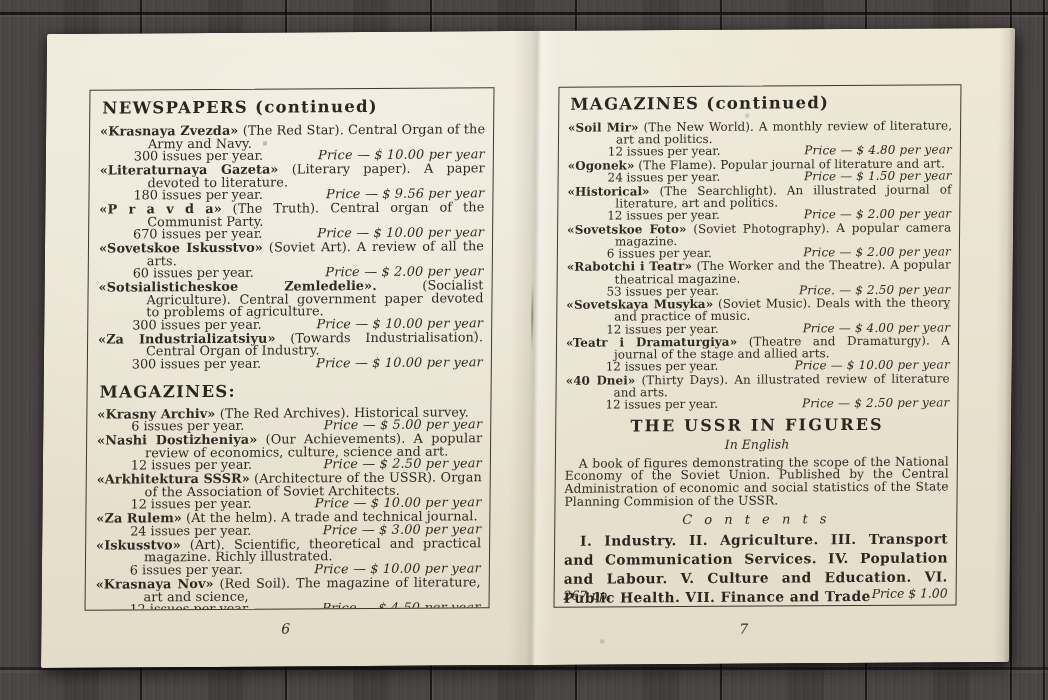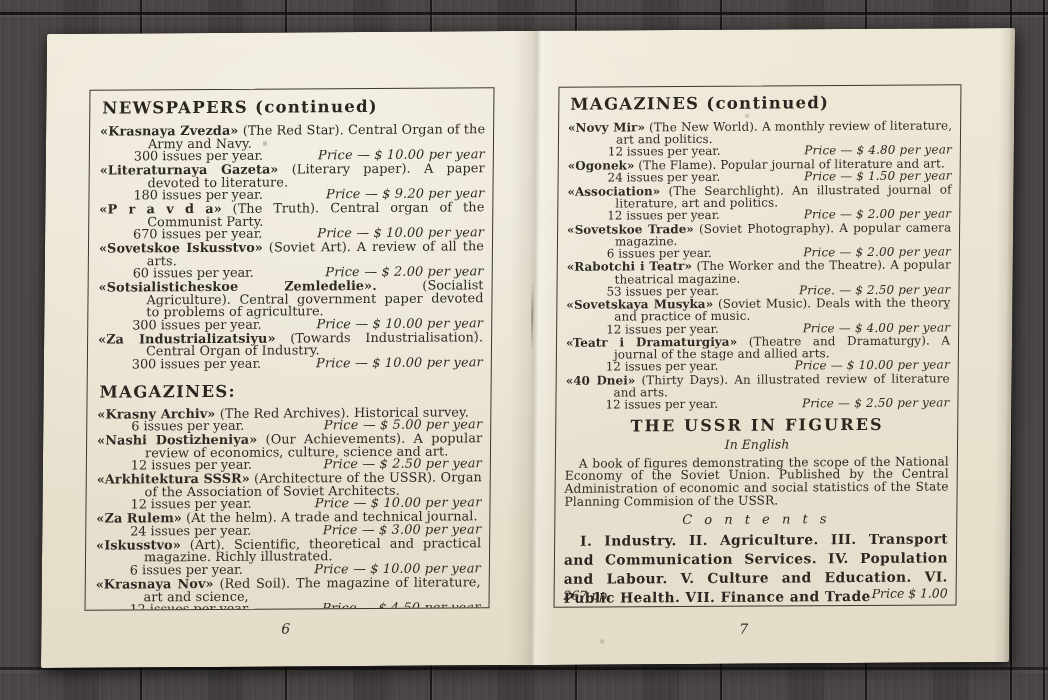--- a/index.html
+++ b/index.html
@@ -103,21 +103,21 @@
             <div class="meta">
               <span class="issues">300 issues per year.</span>
               <span class="price">Price — $ 10.00 per year</span>
             </div>
           </div>
 
           <div class="entry">
             <p class="ehead"><span class="etitle">«Literaturnaya Gazeta»</span> <span>(Literary paper). A paper devoted to literature.</span></p>
             <div class="meta">
               <span class="issues">180 issues per year.</span>
-              <span class="price">Price — $ 9.20 per year</span>
+              <span class="price">Price — $ 9.56 per year</span>
             </div>
           </div>
 
           <div class="entry">
             <p class="ehead"><span class="etitle">«P r a v d a»</span> <span>(The Truth). Central organ of the Communist Party.</span></p>
             <div class="meta">
               <span class="issues">670 issues per year.</span>
               <span class="price">Price — $ 10.00 per year</span>
             </div>
           </div>
@@ -200,45 +200,45 @@
           </div>
         </div>
     </div>
 
     <div class="pagebox right">
       <h2 class="section">MAGAZINES (continued)</h2>
 
       <div>
 
           <div class="entry">
-            <p class="ehead"><span class="etitle">«Novy Mir»</span> <span>(The New World). A monthly review of literature, art and politics.</span></p>
+            <p class="ehead"><span class="etitle">«Soil Mir»</span> <span>(The New World). A monthly review of literature, art and politics.</span></p>
             <div class="meta">
               <span class="issues">12 issues per year.</span>
               <span class="price">Price — $ 4.80 per year</span>
             </div>
           </div>
 
           <div class="entry">
             <p class="ehead"><span class="etitle">«Ogonek»</span> <span>(The Flame). Popular journal of literature and art.</span></p>
             <div class="meta">
               <span class="issues">24 issues per year.</span>
               <span class="price">Price — $ 1.50 per year</span>
             </div>
           </div>
 
           <div class="entry">
-            <p class="ehead"><span class="etitle">«Association»</span> <span>(The Searchlight). An illustrated journal of literature, art and politics.</span></p>
+            <p class="ehead"><span class="etitle">«Historical»</span> <span>(The Searchlight). An illustrated journal of literature, art and politics.</span></p>
             <div class="meta">
               <span class="issues">12 issues per year.</span>
               <span class="price">Price — $ 2.00 per year</span>
             </div>
           </div>
 
           <div class="entry">
-            <p class="ehead"><span class="etitle">«Sovetskoe Trade»</span> <span>(Soviet Photography). A popular camera magazine.</span></p>
+            <p class="ehead"><span class="etitle">«Sovetskoe Foto»</span> <span>(Soviet Photography). A popular camera magazine.</span></p>
             <div class="meta">
               <span class="issues">6 issues per year.</span>
               <span class="price">Price — $ 2.00 per year</span>
             </div>
           </div>
 
           <div class="entry">
             <p class="ehead"><span class="etitle">«Rabotchi i Teatr»</span> <span>(The Worker and the Theatre). A popular theatrical magazine.</span></p>
             <div class="meta">
               <span class="issues">53 issues per year.</span>

